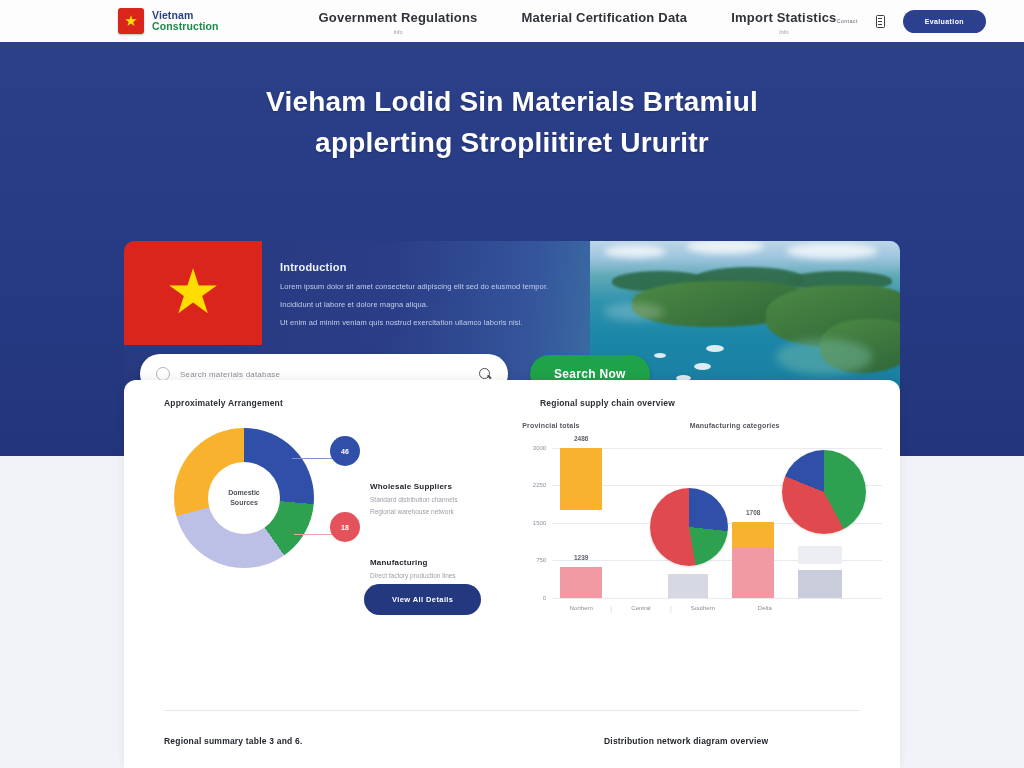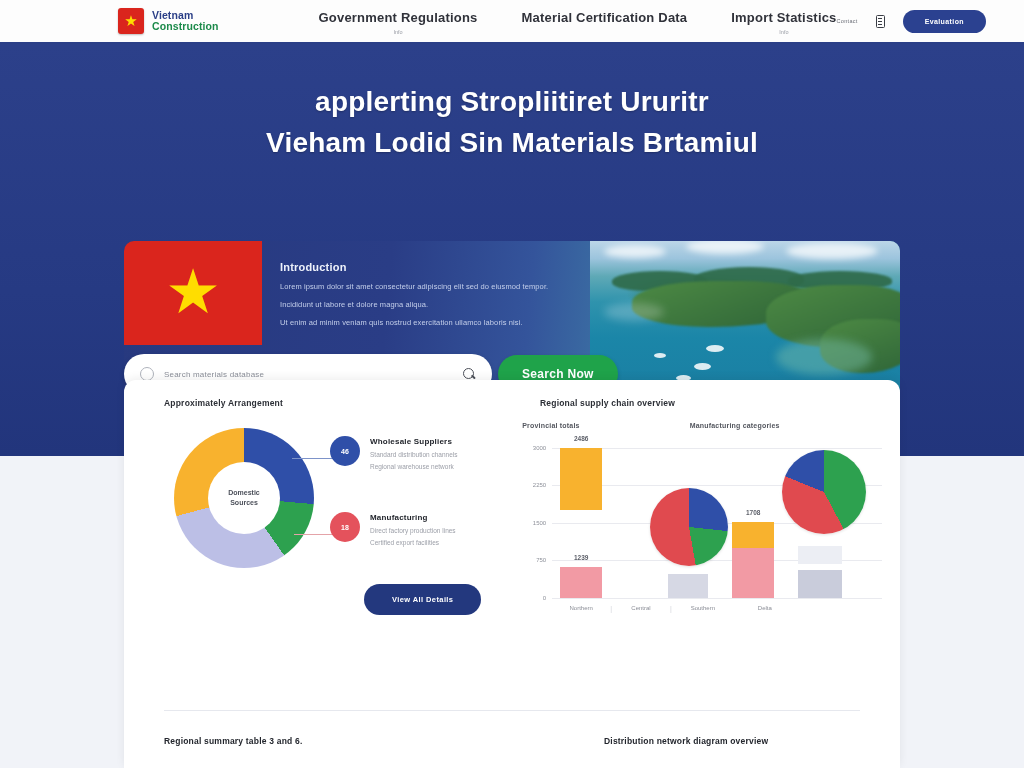--- a/index.html
+++ b/index.html
@@ -119,21 +119,21 @@
   .ph-shoal {
     position:absolute; background:rgba(120,190,170,.45); border-radius:50%;
     filter:blur(4px);
   }
   .ph-boat {
     position:absolute; background:rgba(255,255,255,.85); border-radius:50%;
     filter:blur(.7px);
   }
 
   
-  .search-row { position:absolute; left:124px; top:310px; display:flex; align-items:center; gap:6px; }
+  .search-row { position:absolute; left:140px; top:310px; display:flex; align-items:center; gap:22px; }
   .search-box {
     width:368px; height:40px; background:#fff; border-radius:20px;
     display:flex; align-items:center; padding:0 16px;
     box-shadow:0 2px 5px rgba(0,0,0,.18);
   }
   .sb-avatar {
     width:14px; height:14px; border:1.4px solid #aeb2bb; border-radius:50%;
     flex:0 0 auto; margin-right:10px; filter:blur(.3px);
   }
   .sb-placeholder {
@@ -207,21 +207,21 @@
   .callout { position:absolute; display:flex; align-items:flex-start; gap:10px; }
   .co-1 { left:166px; top:14px; }
   .co-2 { left:166px; top:90px; }
   .co-badge {
     width:30px; height:30px; border-radius:50%; flex:0 0 auto;
     display:flex; align-items:center; justify-content:center;
     font-size:7px; font-weight:bold; color:#fff; filter:blur(.5px);
   }
   .co-badge.blue { background:#2f4fa8; }
   .co-badge.red  { background:#e4525c; }
-  .co-text { padding-top:1px; }
+  .co-text { padding-top:1px;margin-top:45px; }
   .co-title {
     font-size:8px; font-weight:bold; color:#23262d; filter:blur(.6px); letter-spacing:.2px;
   }
   .co-line {
     font-size:6.5px; color:#9b9ea7; margin-top:5px; filter:blur(.7px);
   }
   .co-leader {
     position:absolute; height:1.2px; background:#7d93c9;
   }
   .leader-1 { left:128px; top:36px; width:44px; }
@@ -331,22 +331,22 @@
   <div class="top-right">
     <span class="top-link">Contact</span>
     <span class="top-icon"></span>
     <button class="cta-pill">Evaluation</button>
   </div>
 </div>
 
 <div class="hero">
 
   <div class="hero-title">
+    <div>Vieham Lodid Sin Materials Brtamiul</div>
     <div>applerting Stropliitiret Ururitr</div>
-    <div>Vieham Lodid Sin Materials Brtamiul</div>
   </div>
 
   <div class="hero-panel">
 
     <div class="hero-flag">
       <span class="bigstar">★</span>
     </div>
 
     <div class="hero-blurb">
       <div class="hb-title">Introduction</div>

